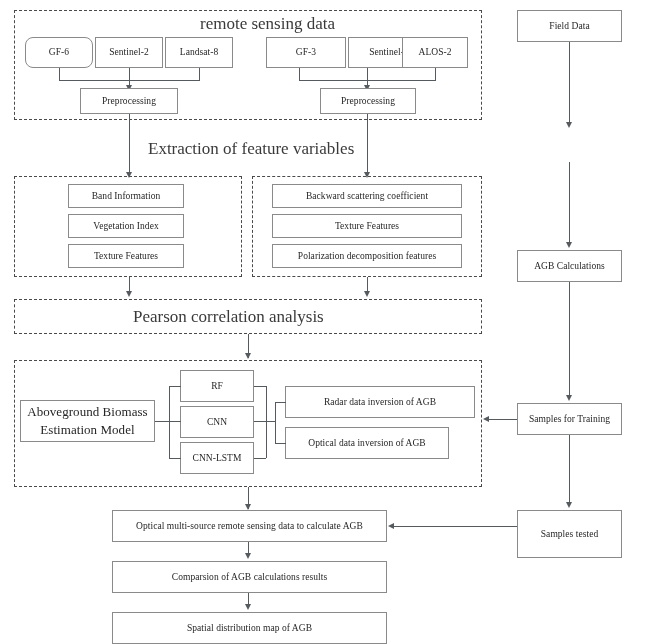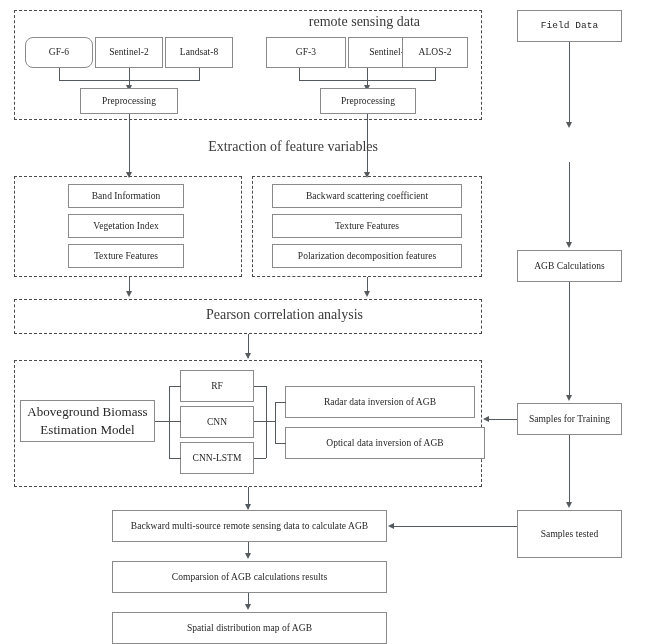--- a/index.html
+++ b/index.html
@@ -38,23 +38,23 @@
     position: absolute;
     box-sizing: border-box;
     border: 1px dashed #4a4a4a;
     background: transparent;
   }
 
   
   .title {
     position: absolute;
     color: #3a3a3a;
-    font-size: 14px;
+    font-size: 17px;
     white-space: nowrap;
-    text-align: right;
+    text-align: left;
     font-family: Liberation Serif, serif;
   }
 
   
   .ln {
     position: absolute;
     background: #555a5e;
   }
   .vl { width: 1px; }
   .hl { height: 1px; }
@@ -141,51 +141,51 @@
   <div class="dashed" style="left:14px; top:360px; width:468px; height:127px;"></div>
 
   <div class="box two-line" style="left:20px; top:400px; width:135px; height:42px;">Aboveground Biomass
 Estimation Model</div>
 
   <div class="box" style="left:180px; top:370px; width:74px; height:32px;">RF</div>
   <div class="box" style="left:180px; top:406px; width:74px; height:32px;">CNN</div>
   <div class="box" style="left:180px; top:442px; width:74px; height:32px;">CNN-LSTM</div>
 
   <div class="box" style="left:285px; top:386px; width:190px; height:32px;">Radar data inversion of AGB</div>
-  <div class="box" style="left:285px; top:427px; width:200px; height:32px;">Optical data inversion of AGB</div>
+  <div class="box" style="left:285px; top:427px; width:164px; height:32px;">Optical data inversion of AGB</div>
 
   <div class="ln hl" style="left:155px; top:421px; width:14px;"></div>
   <div class="ln vl" style="left:169px; top:386px; height:72px;"></div>
   <div class="ln hl" style="left:169px; top:386px; width:12px;"></div>
   <div class="ln hl" style="left:169px; top:421px; width:12px;"></div>
   <div class="ln hl" style="left:169px; top:458px; width:12px;"></div>
 
   <div class="ln hl" style="left:254px; top:386px; width:12px;"></div>
   <div class="ln hl" style="left:254px; top:421px; width:12px;"></div>
   <div class="ln hl" style="left:254px; top:458px; width:12px;"></div>
   <div class="ln vl" style="left:266px; top:386px; height:72px;"></div>
   <div class="ln hl" style="left:266px; top:421px; width:9px;"></div>
   <div class="ln vl" style="left:275px; top:402px; height:41px;"></div>
   <div class="ln hl" style="left:275px; top:402px; width:11px;"></div>
   <div class="ln hl" style="left:275px; top:443px; width:11px;"></div>
 
   <div class="ln vl" style="left:248px; top:487px; height:22px;"></div>
   <div class="arrow arrow-down" style="left:245px; top:504px;"></div>
 
-  <div class="box" style="left:112px; top:510px; width:275px; height:32px;">Backward multi-source remote sensing data to calculate AGB</div>
+  <div class="box" style="left:112px; top:510px; width:275px; height:32px;">Optical multi-source remote sensing data to calculate AGB</div>
   <div class="box" style="left:112px; top:561px; width:275px; height:32px;">Comparsion of AGB calculations results</div>
   <div class="box" style="left:112px; top:612px; width:275px; height:32px;">Spatial distribution map of AGB</div>
 
   <div class="ln vl" style="left:248px; top:542px; height:13px;"></div>
   <div class="arrow arrow-down" style="left:245px; top:553px;"></div>
 
   <div class="ln vl" style="left:248px; top:593px; height:13px;"></div>
   <div class="arrow arrow-down" style="left:245px; top:604px;"></div>
 
-  <div class="box" style="left:517px; top:10px; width:105px; height:32px;font-family:Liberation Mono, monospace;">Field Data</div>
+  <div class="box" style="left:517px; top:10px; width:105px; height:32px;">Field Data</div>
   <div class="box" style="left:517px; top:250px; width:105px; height:32px;">AGB Calculations</div>
   <div class="box" style="left:517px; top:403px; width:105px; height:32px;">Samples for Training</div>
   <div class="box" style="left:517px; top:510px; width:105px; height:48px;">Samples tested</div>
 
   <div class="ln vl" style="left:569px; top:42px; height:82px;"></div>
   <div class="arrow arrow-down" style="left:566px; top:122px;"></div>
 
   <div class="ln vl" style="left:569px; top:162px; height:82px;"></div>
   <div class="arrow arrow-down" style="left:566px; top:242px;"></div>
 

